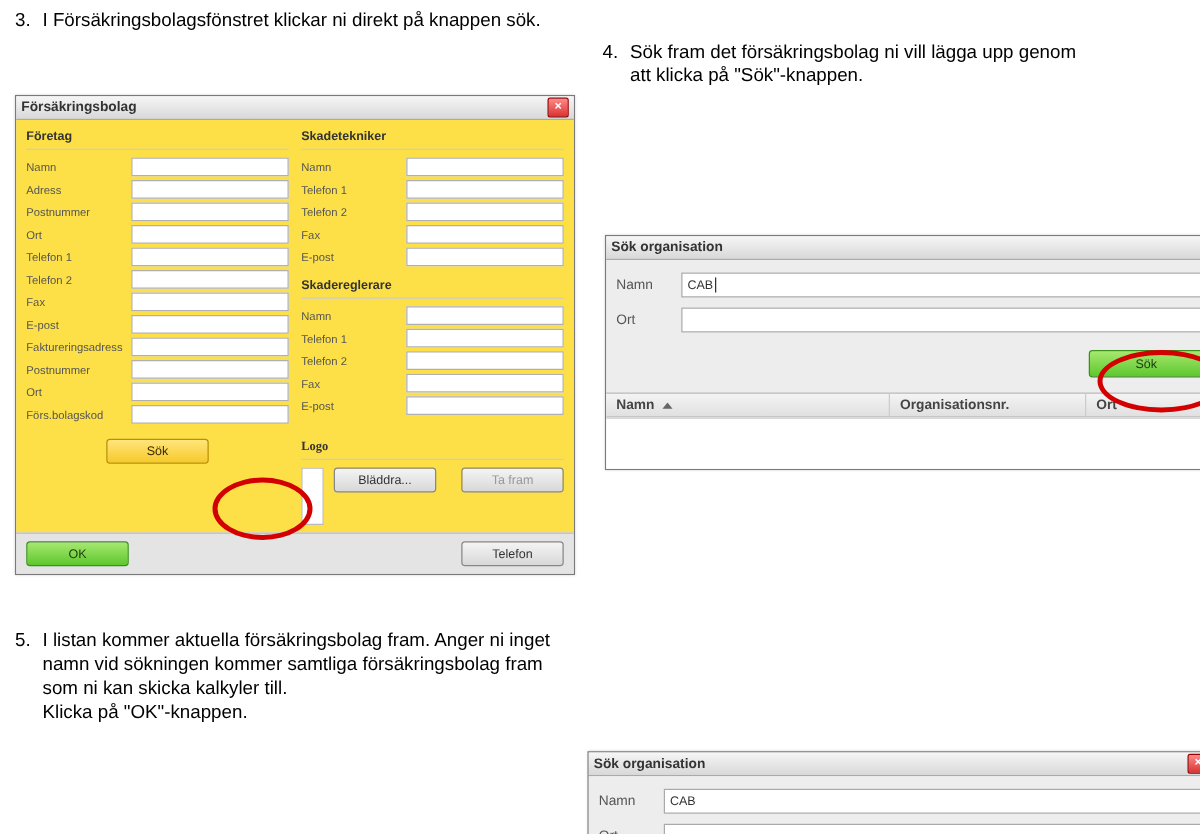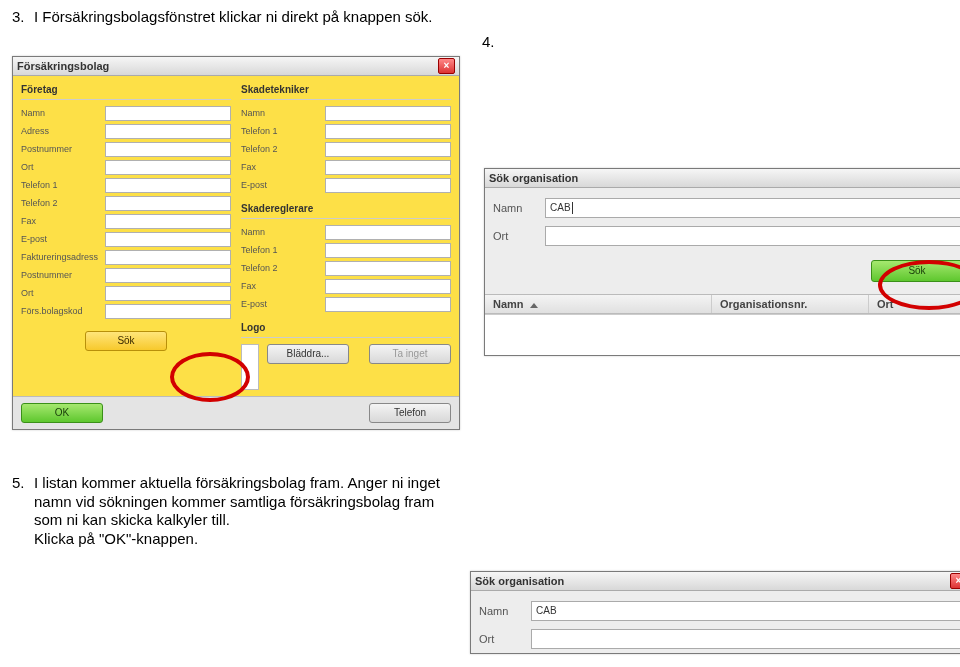--- a/index.html
+++ b/index.html
@@ -122,20 +122,21 @@
 </head>
 <body>
 
 <div class="instr-line">
   <div class="num">3.</div>
   <div class="txt">I Försäkringsbolagsfönstret klickar ni direkt på knappen sök.</div>
 </div>
 
 <div class="instr-line right" style="margin-top:4px;">
   <div class="num">4.</div>
+  <div class="txt" style="max-width:370px;">Sök fram det försäkringsbolag ni vill lägga upp genom att klicka på "Sök"-knappen.</div>
 </div>
 
 <div style="position:relative;">
 
 <div id="win1-wrap">
   <div class="win">
     <div class="titlebar">
       <span>Försäkringsbolag</span>
       <span class="close-x">×</span>
     </div>
@@ -238,27 +239,27 @@
               </div>
           <div class="row">
                 <div class="lbl">Fax</div>
                 <div class="inp"></div>
               </div>
           <div class="row">
                 <div class="lbl">E-post</div>
                 <div class="inp"></div>
               </div>
 
-          <div class="grp-title" style="margin-top:10px;">Logo</div>
+          <div class="grp-title" style="margin-top:20px;font-family:Liberation Serif, serif;">Logo</div>
           <div class="grp-hr"></div>
           <div style="display:flex; gap:8px;">
             <div style="flex:1; height:44px; border:1px solid #bbb; background:#fff;"></div>
             <div style="display:flex; flex-direction:row; gap:20px;">
               <span class="btn">Bläddra...</span>
-              <span class="btn disabled">Ta inget</span>
+              <span class="btn disabled">Ta fram</span>
             </div>
           </div>
         </div>
       </div>
     </div>
     <div class="bottombar">
       <span class="btn green">OK</span>
       <span class="btn">Telefon</span>
     </div>
   </div>

